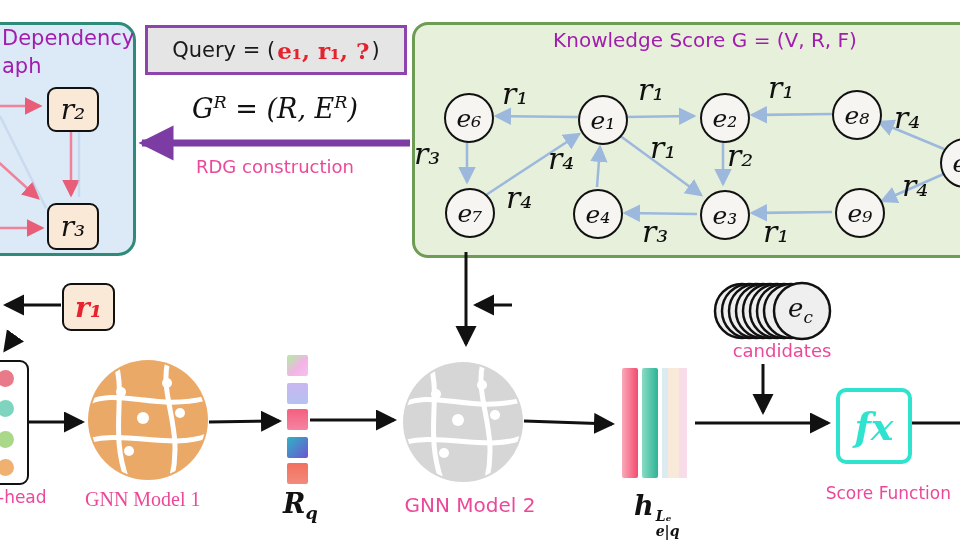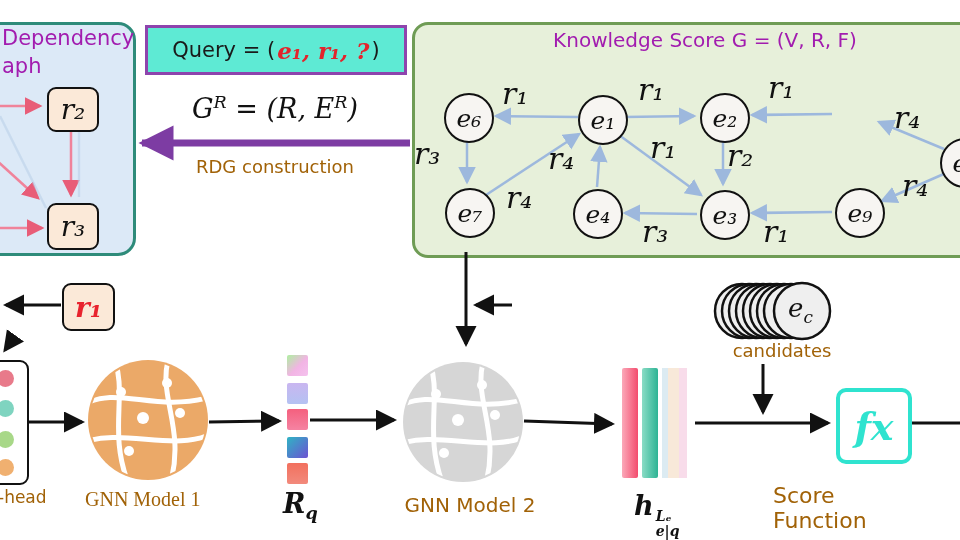--- a/index.html
+++ b/index.html
@@ -5,37 +5,37 @@
   html,body{margin:0;padding:0;background:#fff;}
   .stage{position:relative;width:960px;height:540px;overflow:hidden;background:#fff;
          font-family:"DejaVu Sans",sans-serif;}
   .abs{position:absolute;}
   .svglayer{position:absolute;left:0;top:0;z-index:2;pointer-events:none;}
   
   .dep-box{left:-40px;top:22px;width:170px;height:228px;background:#dce9f7;
            border:3px solid #2e8b7a;border-radius:18px;z-index:1;}
   .kg-box{left:412px;top:22px;width:575px;height:230px;background:#e7f0da;
           border:3px solid #6f9c55;border-radius:16px;z-index:1;}
-  .query-box{left:145px;top:25px;width:256px;height:44px;background:#5eead4;
+  .query-box{left:145px;top:25px;width:256px;height:44px;background:#e5e5e5;
              border:3px solid #8e44ad;z-index:3;display:flex;align-items:center;justify-content:center;
              font-size:21px;color:#1a1a1a;}
-  .query-box .red{color:#e3242c;font-family:"DejaVu Serif",serif;font-style:italic;font-weight:bold;font-size:23px;margin:0 2px;}
+  .query-box .red{color:#e3242c;font-family:"DejaVu Serif",serif;font-weight:bold;font-size:23px;margin:0 2px;}
   
   .rel-node{background:#fbe9d8;border:2.5px solid #111;border-radius:9px;z-index:3;
             display:flex;align-items:center;justify-content:center;
             font-family:"DejaVu Serif",serif;font-style:italic;font-size:28px;color:#111;}
   .rel-red{color:#e8232e;font-weight:bold;}
   
   .ent{width:46px;height:46px;border-radius:50%;background:#f7f5f2;border:2.5px solid #111;
        z-index:3;display:flex;align-items:center;justify-content:center;
        font-family:"DejaVu Serif",serif;font-style:italic;font-size:25px;color:#111;}
   .edge-label{z-index:3;font-family:"DejaVu Serif",serif;font-style:italic;font-size:30px;color:#111;}
   .title{color:#a21caf;z-index:3;}
   .math{font-family:"DejaVu Serif",serif;font-style:italic;color:#111;z-index:3;}
-  .caption{color:#a16207;z-index:3;}
+  .caption{color:#ec4899;z-index:3;}
   
   .head-panel{left:-14px;top:360px;width:39px;height:121px;background:#fff;border:2.5px solid #111;
               border-radius:9px;z-index:3;}
   .dot{position:absolute;width:17px;height:17px;border-radius:50%;left:9px;}
   
   .sq{position:absolute;width:21px;height:21px;z-index:3;border-radius:2px;}
   
   .bars{left:622px;top:368px;height:110px;z-index:3;display:flex;align-items:stretch;}
   .bars div{height:110px;}
   
@@ -137,20 +137,23 @@
 
   <div class="abs ent" style="left:444px;top:93px;">
       <span>e₆</span>
     </div>
   <div class="abs ent" style="left:578px;top:95px;">
       <span>e₁</span>
     </div>
   <div class="abs ent" style="left:700px;top:93px;justify-content:center;">
       <span>e₂</span>
     </div>
+  <div class="abs ent" style="left:832px;top:90px;">
+      <span>e₈</span>
+    </div>
   <div class="abs ent" style="left:445px;top:188px;align-items:center;">
       <span>e₇</span>
     </div>
   <div class="abs ent" style="left:700px;top:190px;">
       <span>e₃</span>
     </div>
   <div class="abs ent" style="left:573px;top:189px;">
       <span>e₄</span>
     </div>
   <div class="abs ent" style="left:835px;top:188px;">
@@ -269,15 +272,15 @@
         <circle cx="79" cy="31" r="27"></circle>
       <circle cx="90" cy="31" r="28"></circle>
     </g>
   </svg>
   <span class="abs math" style="left:788px;top:293px;font-size:26px;z-index:4;"><span>e</span><sub>c</sub></span>
   <span class="abs caption" style="left:722px;top:340px;width:120px;text-align:center;font-size:18px;">candidates</span>
 
   <div class="abs fx-box">
       <span>fx</span>
     </div>
-  <span class="abs caption" style="left:773px;top:483px;width:160px;text-align:left;font-size:22px;">Score Function</span>
+  <span class="abs caption" style="left:791px;top:483px;width:160px;text-align:right;font-size:17px;">Score Function</span>
 
 </div>
 
 </body></html>

